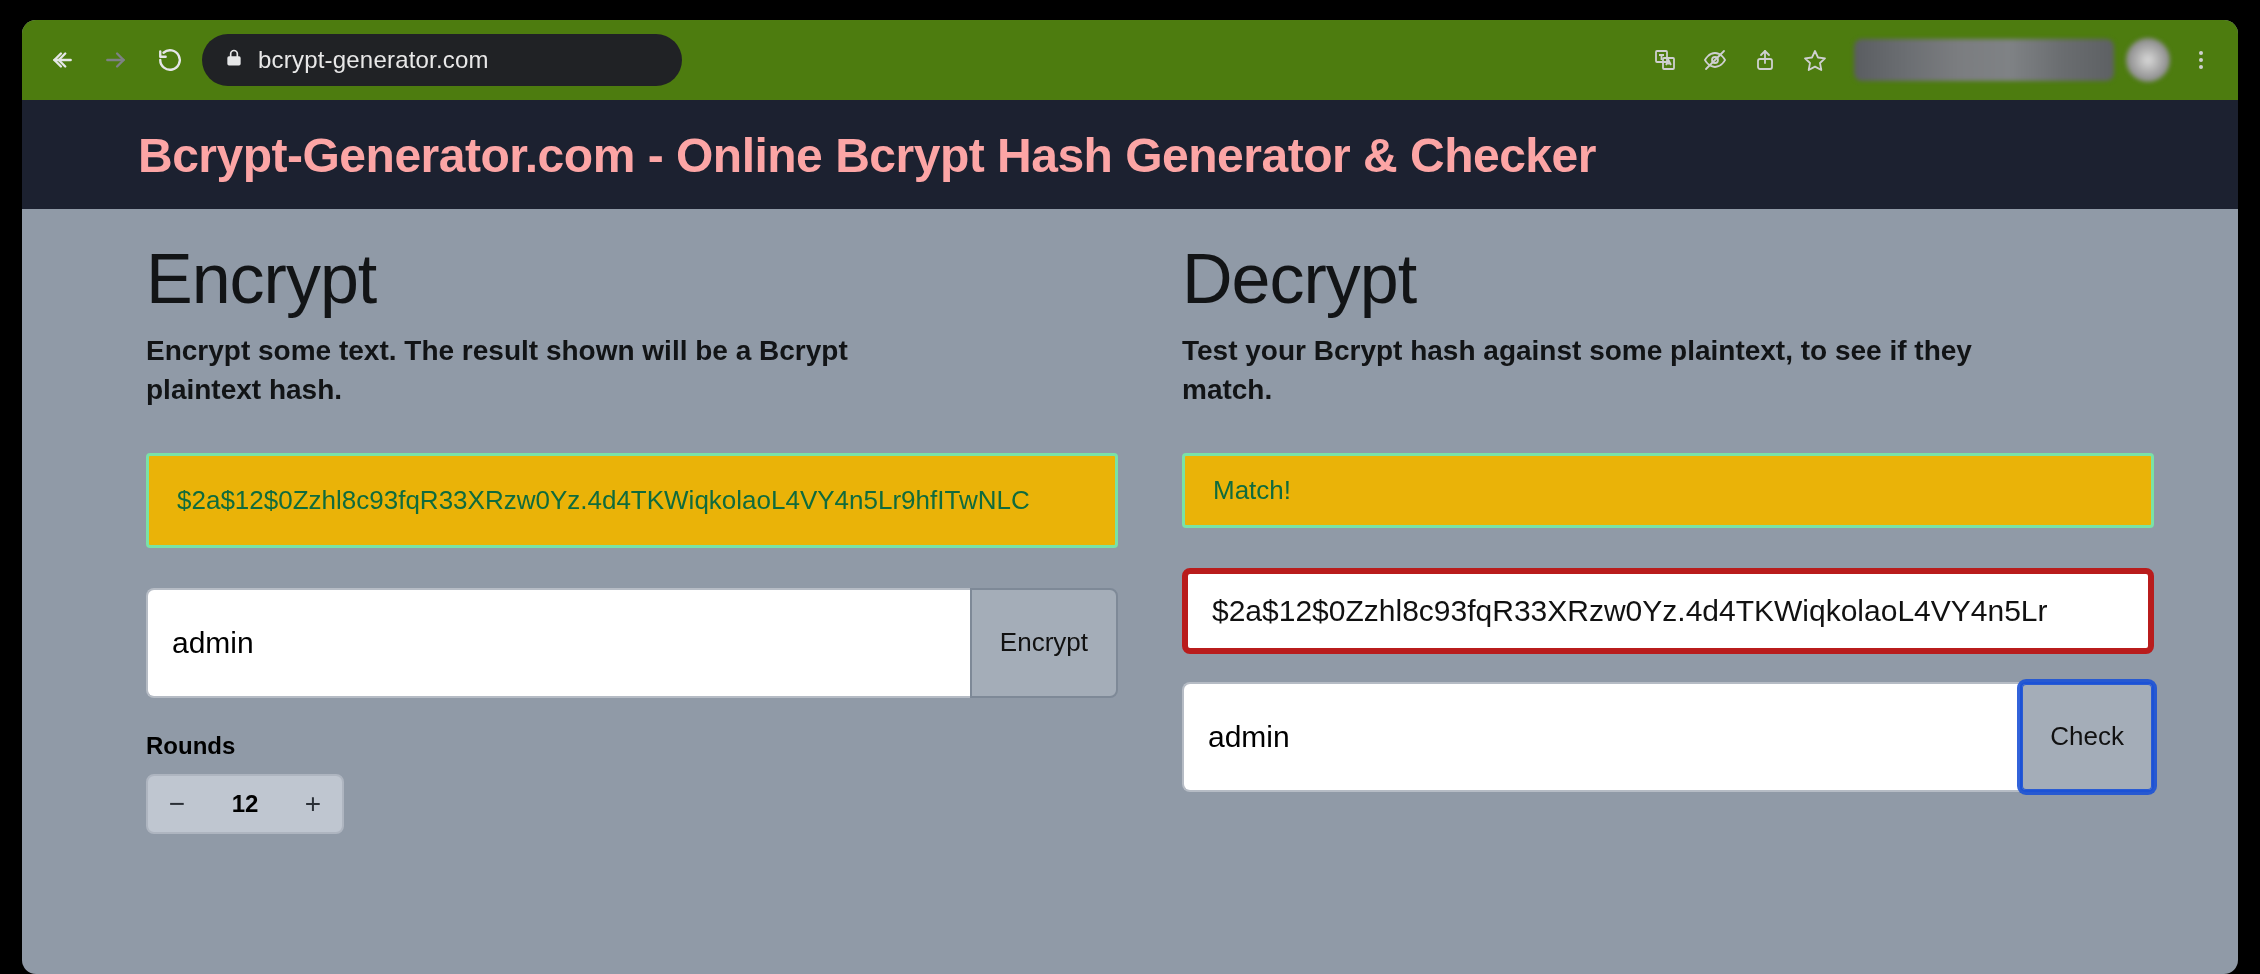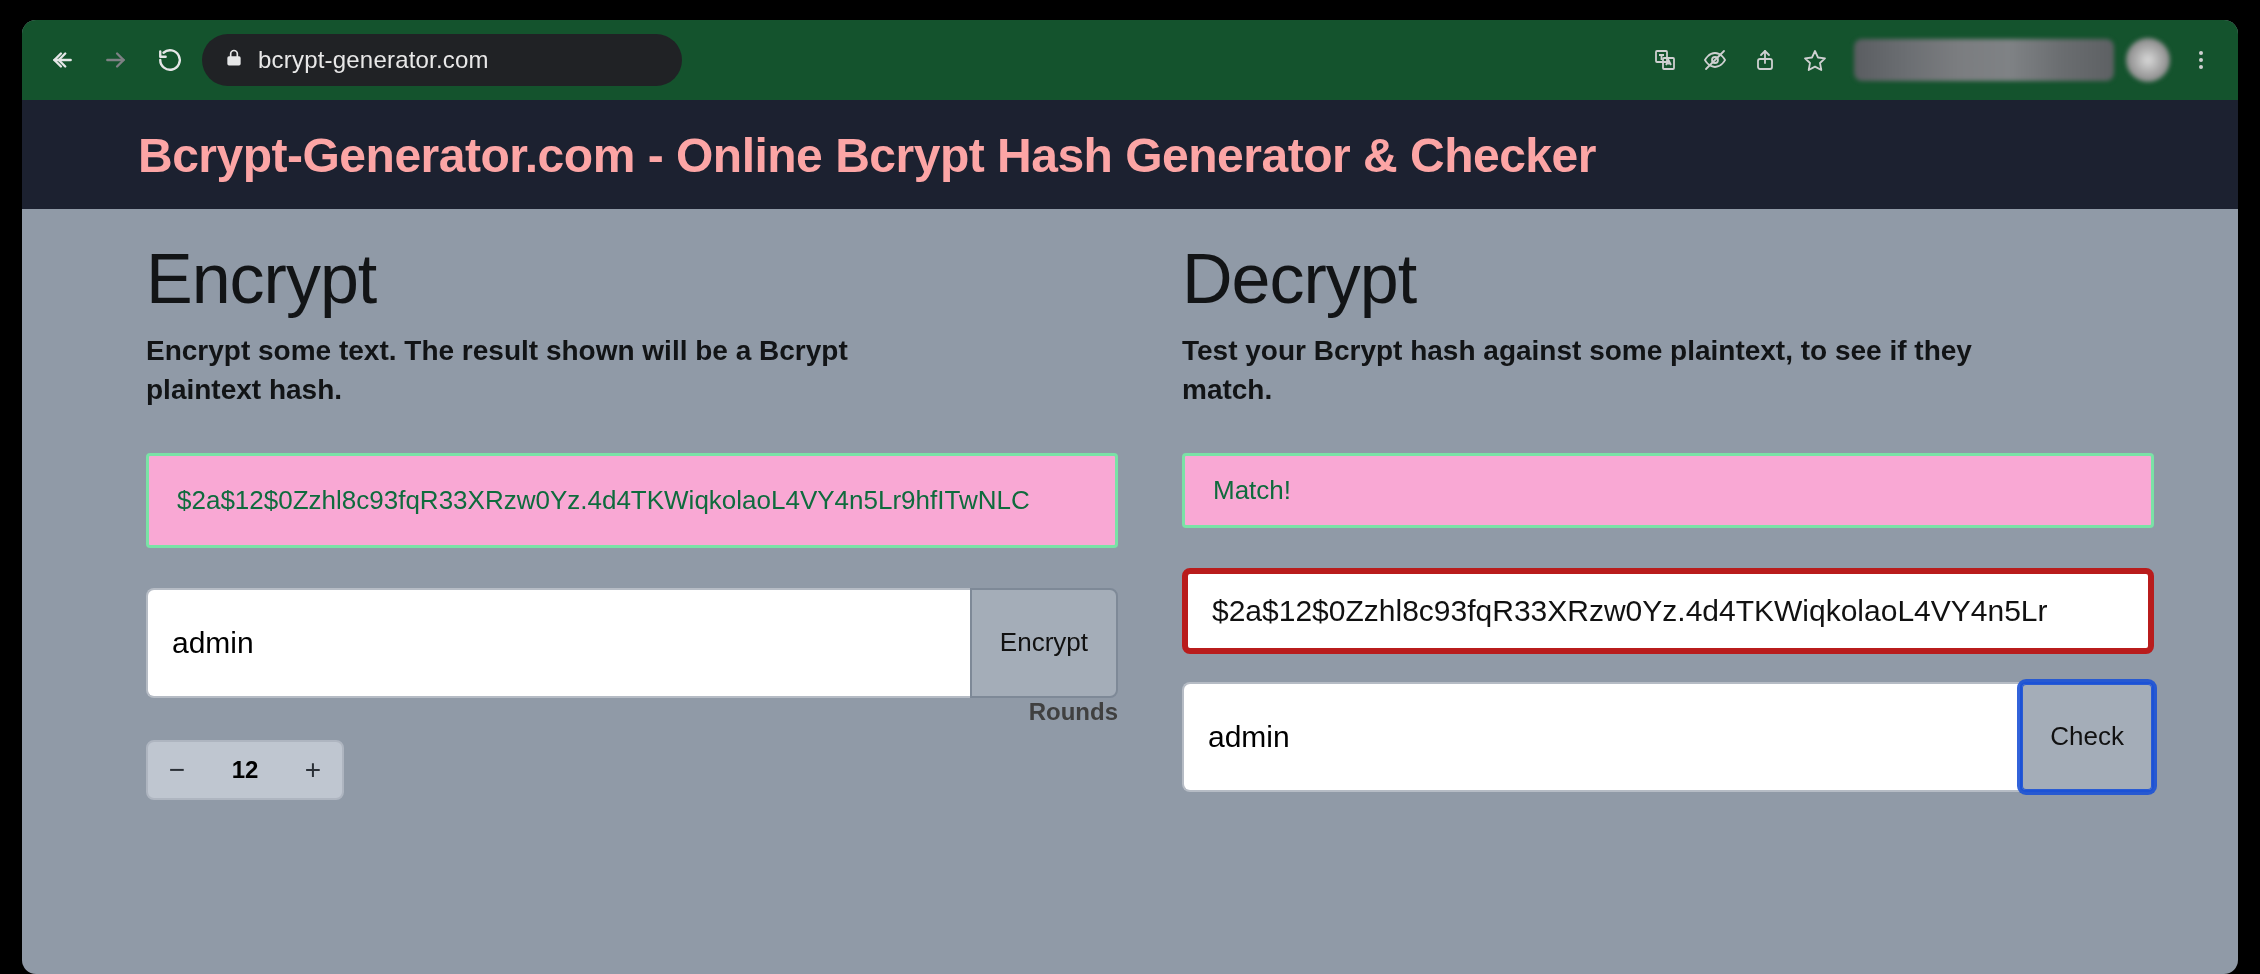--- a/index.html
+++ b/index.html
@@ -1,21 +1,21 @@
 <!DOCTYPE html>
 <html><head>
   <meta charset="utf-8">
   <style>
     * { box-sizing: border-box; margin: 0; padding: 0; }
     body { font-family: -apple-system, BlinkMacSystemFont, "Segoe UI", Helvetica, Arial, sans-serif; background:#000; }
     .browser-frame { width:2260px; height:974px; margin:0 auto; background:#000; border-radius:18px; padding:20px 22px 0 22px; }
     .browser-inner { width:100%; height:100%; display:flex; flex-direction:column; border-radius:14px; overflow:hidden; background:#909aa7; }
 
     
-    .chrome-bar { height:80px; background:#14532d; display:flex; align-items:center; padding:0 18px; gap:10px; }
+    .chrome-bar { height:80px; background:#4d7c0f; display:flex; align-items:center; padding:0 18px; gap:10px; }
     .nav-btn { width:44px; height:44px; display:flex; align-items:center; justify-content:center; color:#e5e6e7; border-radius:22px; }
     .nav-btn.dim { color:#7e8184; }
     .nav-btn svg { width:26px; height:26px; }
     .addr-wrap { flex:1; display:flex; align-items:center; }
     .addr { display:flex; align-items:center; gap:14px; background:#202225; color:#e5e6e7; height:52px; border-radius:28px; padding:0 28px 0 22px; min-width:480px; }
     .addr .lock svg { width:20px; height:20px; }
     .addr .url-text { font-size:24px; letter-spacing:.2px; color:#e8e8e8; }
     .chrome-right { display:flex; align-items:center; gap:12px; margin-left:auto; }
     .chrome-icon { width:38px; height:38px; display:flex; align-items:center; justify-content:center; color:#cfd0d1; }
     .chrome-icon svg { width:24px; height:24px; }
@@ -25,31 +25,31 @@
     
     .site-header { background:#1c2130; padding:28px 40px 26px 116px; }
     .site-title { color:#fca5a5; font-weight:800; font-size:48px; letter-spacing:-.5px; }
 
     
     .content { flex:1; overflow:hidden; padding:30px 84px 0 124px; display:flex; gap:64px; }
     .col { flex:1; min-width:0; }
     h2.section-title { font-size:70px; font-weight:400; color:#121416; letter-spacing:-1px; margin-bottom:12px; }
     .section-sub { font-size:28px; font-weight:800; color:#121416; line-height:1.4; max-width:800px; }
 
-    .result-box { margin-top:44px; background:#f9a8d4; border:3px solid #7ae2a6; border-radius:4px; padding:24px 28px; color:#0f6b3d; font-size:26px; line-height:1.55; word-break:break-all; }
+    .result-box { margin-top:44px; background:#eab308; border:3px solid #7ae2a6; border-radius:4px; padding:24px 28px; color:#0f6b3d; font-size:26px; line-height:1.55; word-break:break-all; }
     .result-box.small { padding:14px 28px; }
 
     .input-row { margin-top:40px; display:flex; }
     .text-input { flex:1; background:#ffffff; border:2px solid #b6bcc5; border-right:none; border-top-left-radius:8px; border-bottom-left-radius:8px; padding:36px 24px; font-size:30px; color:#000000; outline:none; }
     .btn { background:#a4adb8; border:2px solid #7e8997; border-top-right-radius:8px; border-bottom-right-radius:8px; padding:0 28px; font-size:26px; color:#111; display:flex; align-items:center; cursor:pointer; }
     .btn.focus-ring { box-shadow:0 0 0 3px rgba(28,82,214,.9), inset 0 0 0 1px rgba(28,82,214,.9); border-color:#1c52d6; border-radius:6px;text-align:center; }
 
     .full-input { margin-top:40px; width:100%; background:#ffffff; border:6px solid #b91c1c; border-radius:8px; padding:20px 24px; font-size:30px; color:#111; outline:none; overflow:hidden; white-space:nowrap; text-overflow:clip; }
 
-    .rounds-label { font-size:24px; font-weight:700; color:#404040;text-align:right; }
+    .rounds-label { margin-top:34px; font-size:24px; font-weight:700; color:#000000; }
     .stepper { margin-top:14px; display:inline-flex; align-items:center; background:#bfc6d0; border:2px solid #aeb5c0; border-radius:8px; }
     .stepper .step-btn { width:58px; height:56px; display:flex; align-items:center; justify-content:center; font-size:28px; color:#2a2f36; cursor:pointer; }
     .stepper .val { width:78px; text-align:center; font-size:24px; font-weight:800; color:#000000; }
   </style>
 </head>
 <body>
 
 <div class="browser-frame">
   <div class="browser-inner">
 

